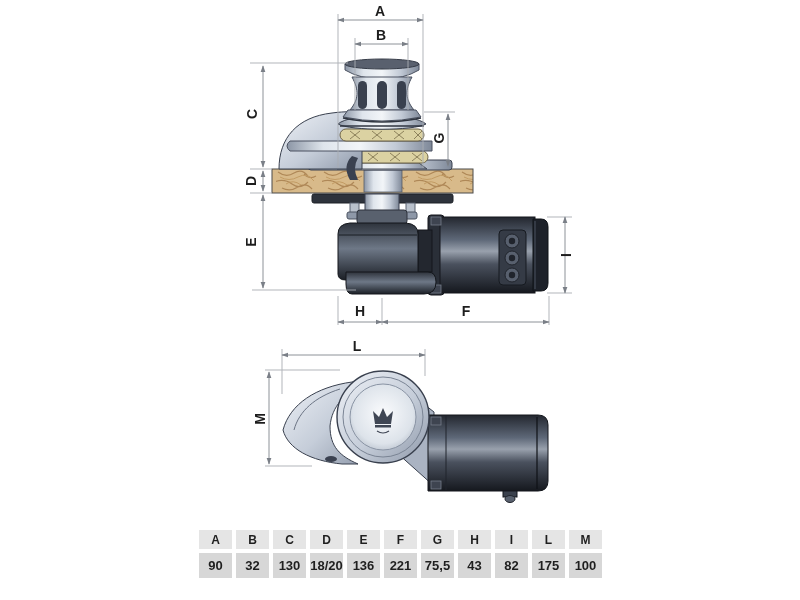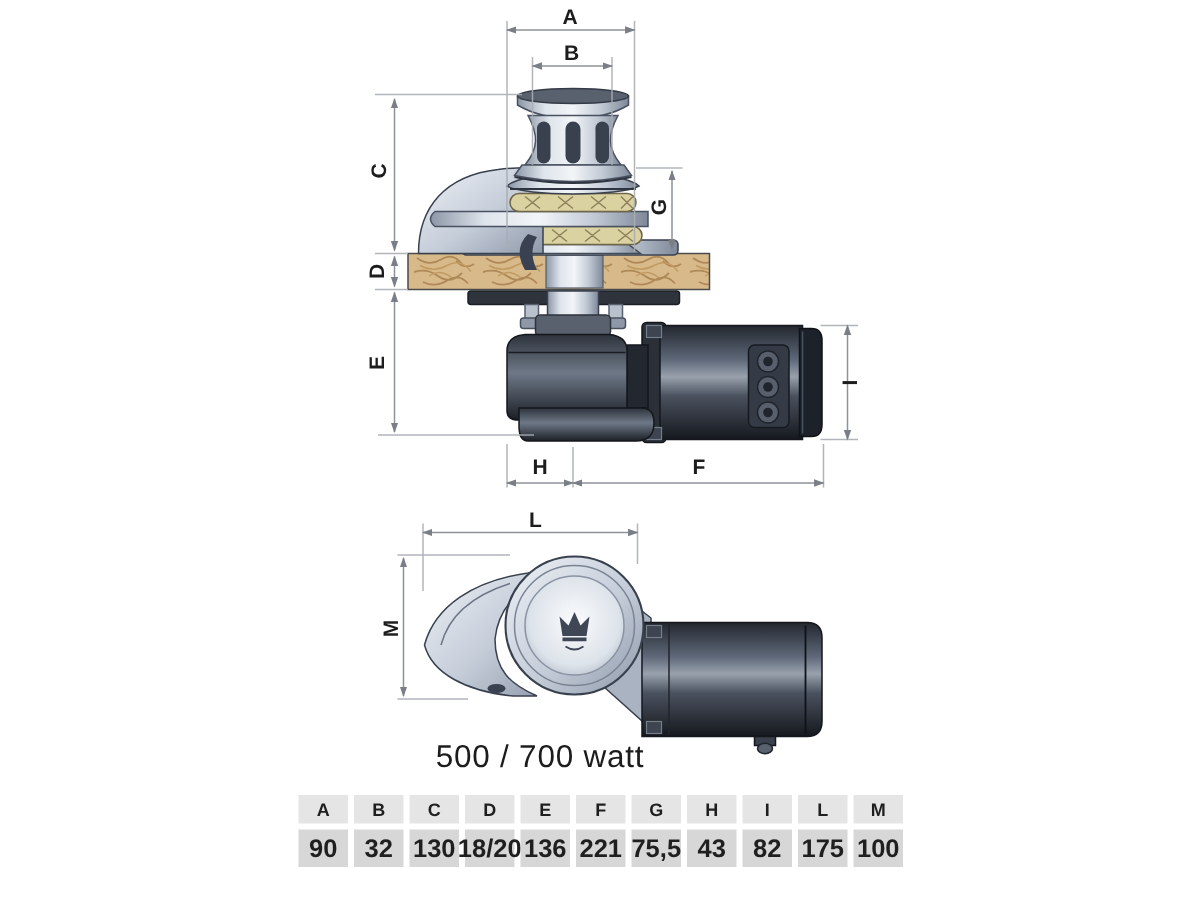--- a/index.html
+++ b/index.html
@@ -18,21 +18,21 @@
     position:absolute;left:199px;top:530px;
     display:grid;grid-template-columns:repeat(11,33px);
     grid-template-rows:19px 25px;column-gap:4px;row-gap:4px;
   }
   .dims-table .hcell{
     background:#e5e5e5;display:flex;align-items:center;justify-content:center;
     font-size:12px;font-weight:bold;color:#1f1f1f;
   }
   .dims-table .vcell{
     background:#d7d7d7;display:flex;align-items:center;justify-content:center;
-    font-size:17px;font-weight:bold;color:#1f1f1f;
+    font-size:13px;font-weight:bold;color:#1f1f1f;
   }
 </style>
 </head>
 <body>
 
 <div class="stage">
 <svg viewBox="0 0 800 530" width="800" height="530">
   <defs>
     <linearGradient id="gMetalH" x1="0" y1="0" x2="1" y2="0">
       <stop offset="0" stop-color="#8c96a6"></stop>
@@ -232,21 +232,20 @@
       <line x1="282" y1="355" x2="425" y2="355" marker-start="url(#arr)" marker-end="url(#arr)"></line>
       <line x1="269" y1="372" x2="269" y2="464" marker-start="url(#arr)" marker-end="url(#arr)"></line>
     </g>
     <g>
       <text class="dim-label" x="357" y="351" text-anchor="middle">L</text>
       <text class="dim-label" x="260" y="424" text-anchor="middle" transform="rotate(-90 260 419)">M</text>
     </g>
   </g>
 </svg>
 
-<div class="power-label">500 / 700 watt</div>
 
 <div class="dims-table">
   <div class="hcell" style="grid-row:1">A</div>
   <div class="hcell" style="grid-row:1">B</div>
   <div class="hcell" style="grid-row:1">C</div>
   <div class="hcell" style="grid-row:1">D</div>
   <div class="hcell" style="grid-row:1">E</div>
   <div class="hcell" style="grid-row:1">F</div>
   <div class="hcell" style="grid-row:1">G</div>
   <div class="hcell" style="grid-row:1">H</div>

